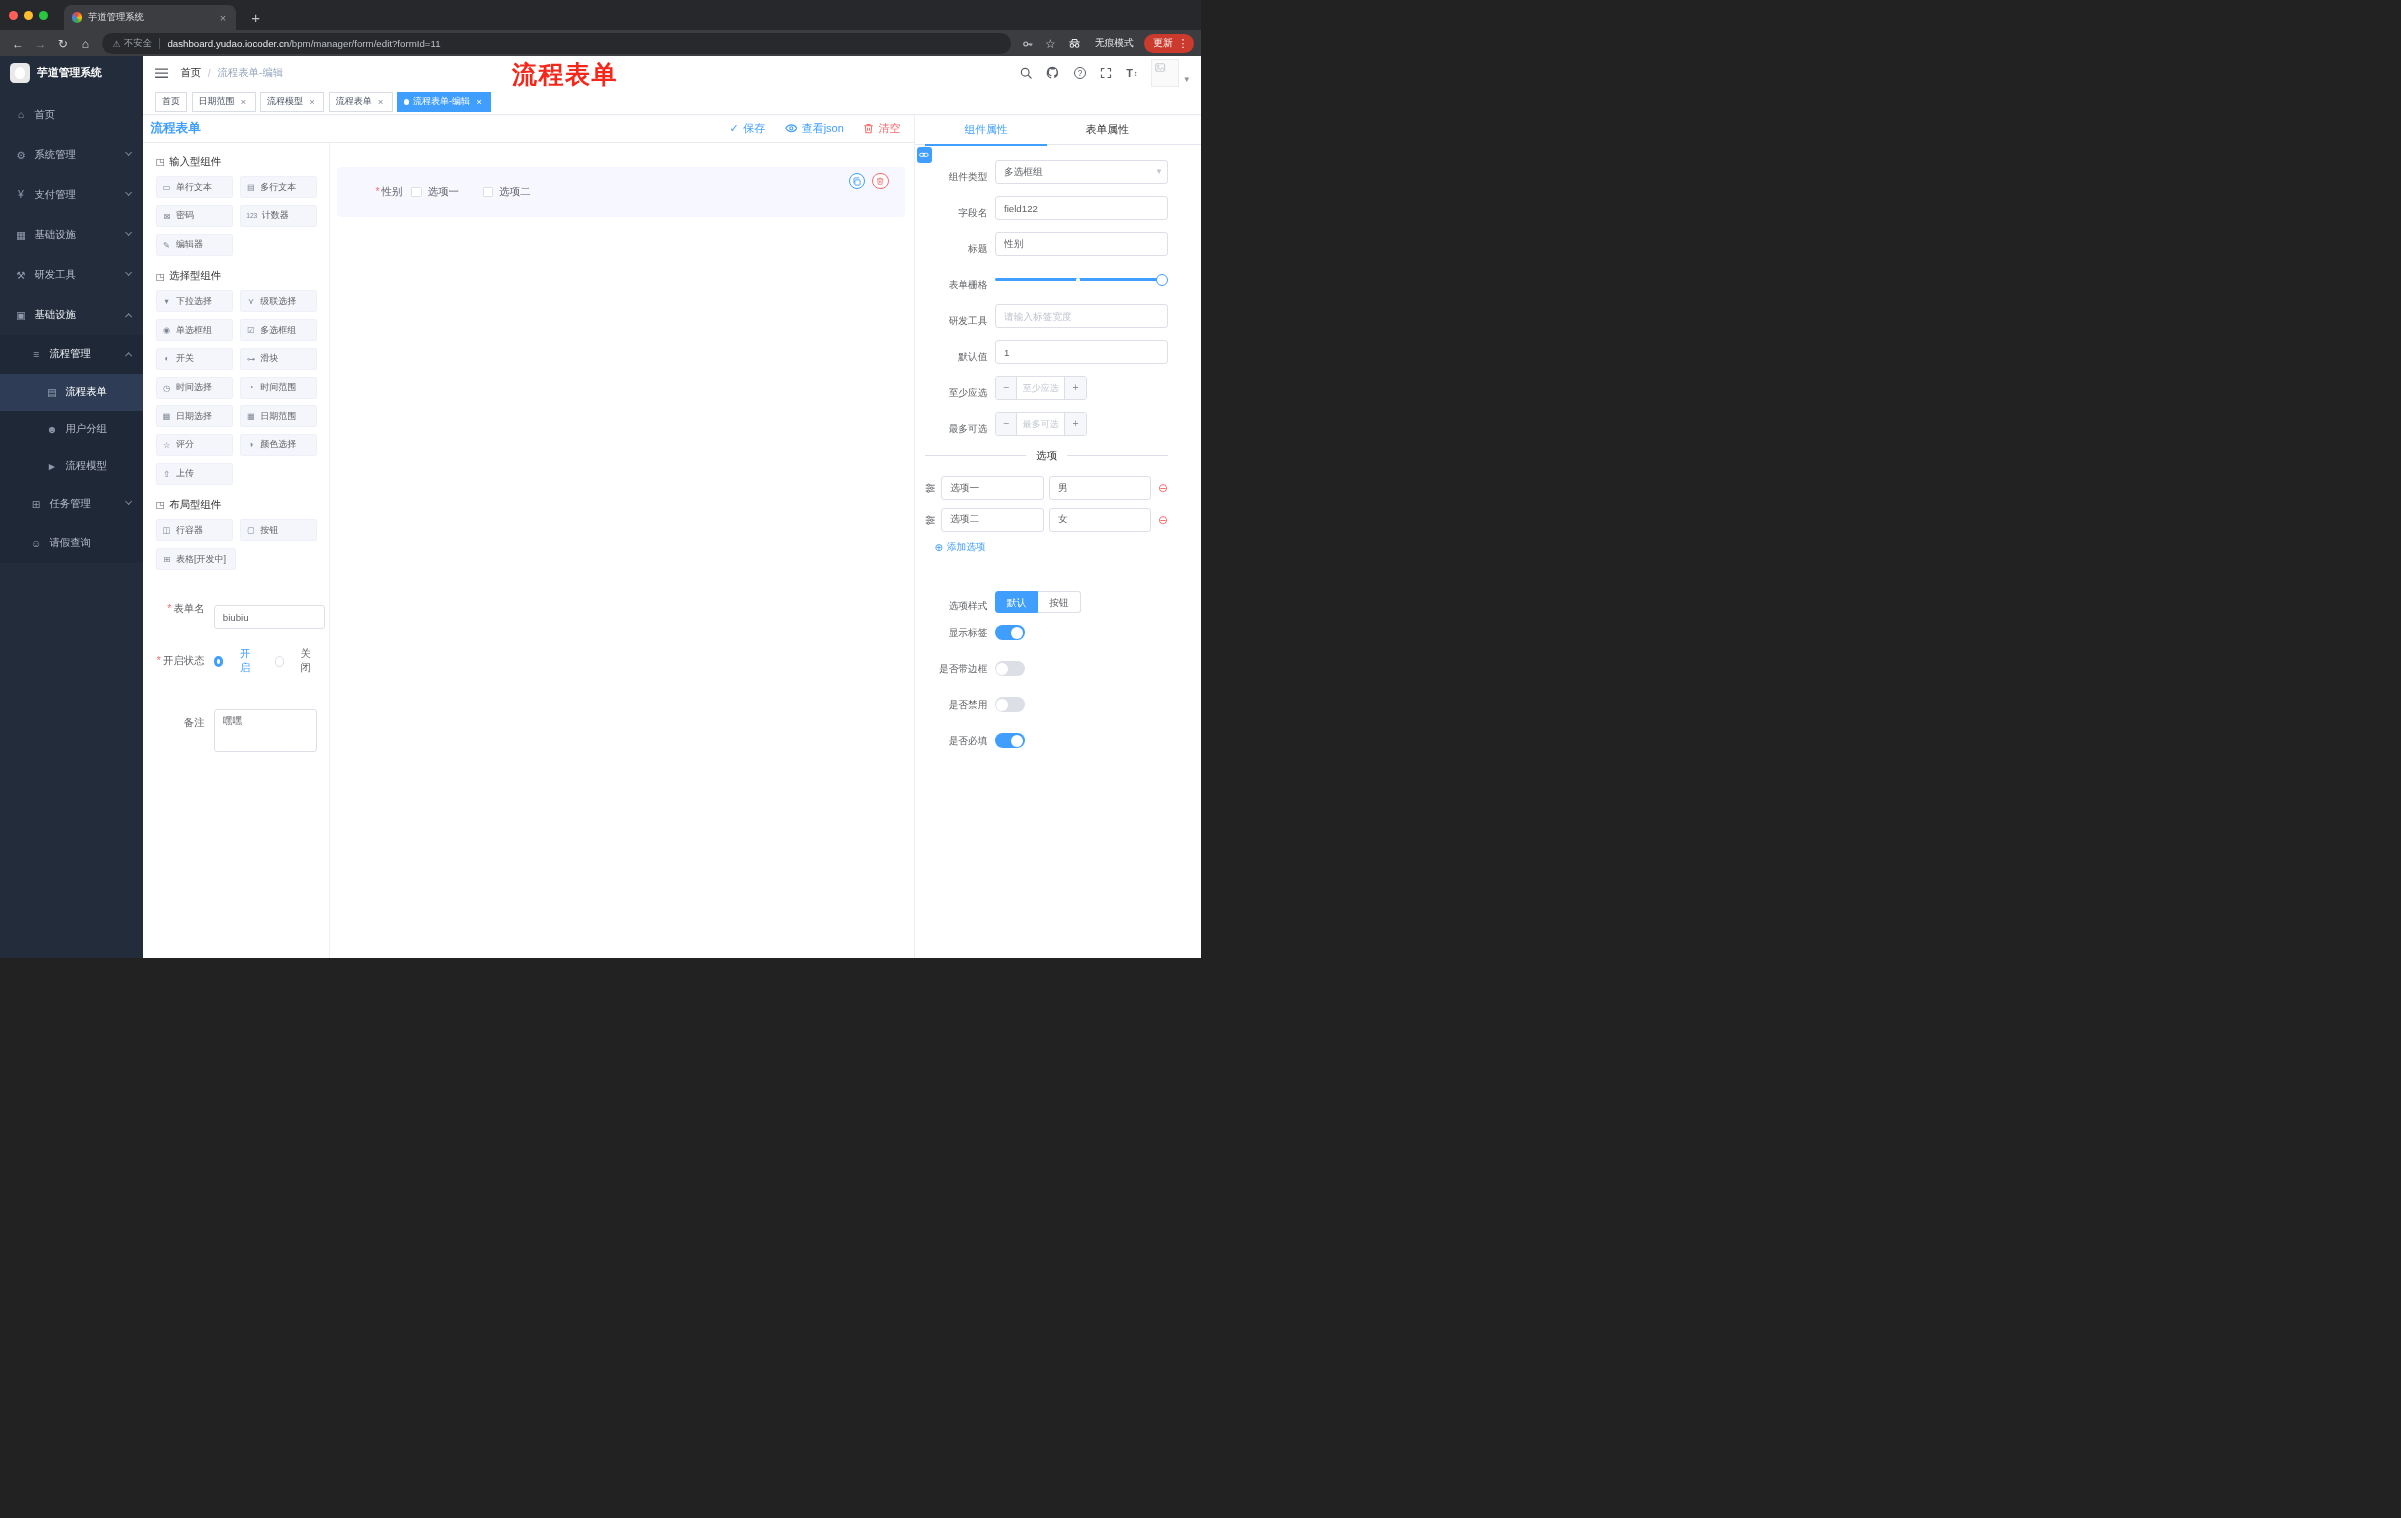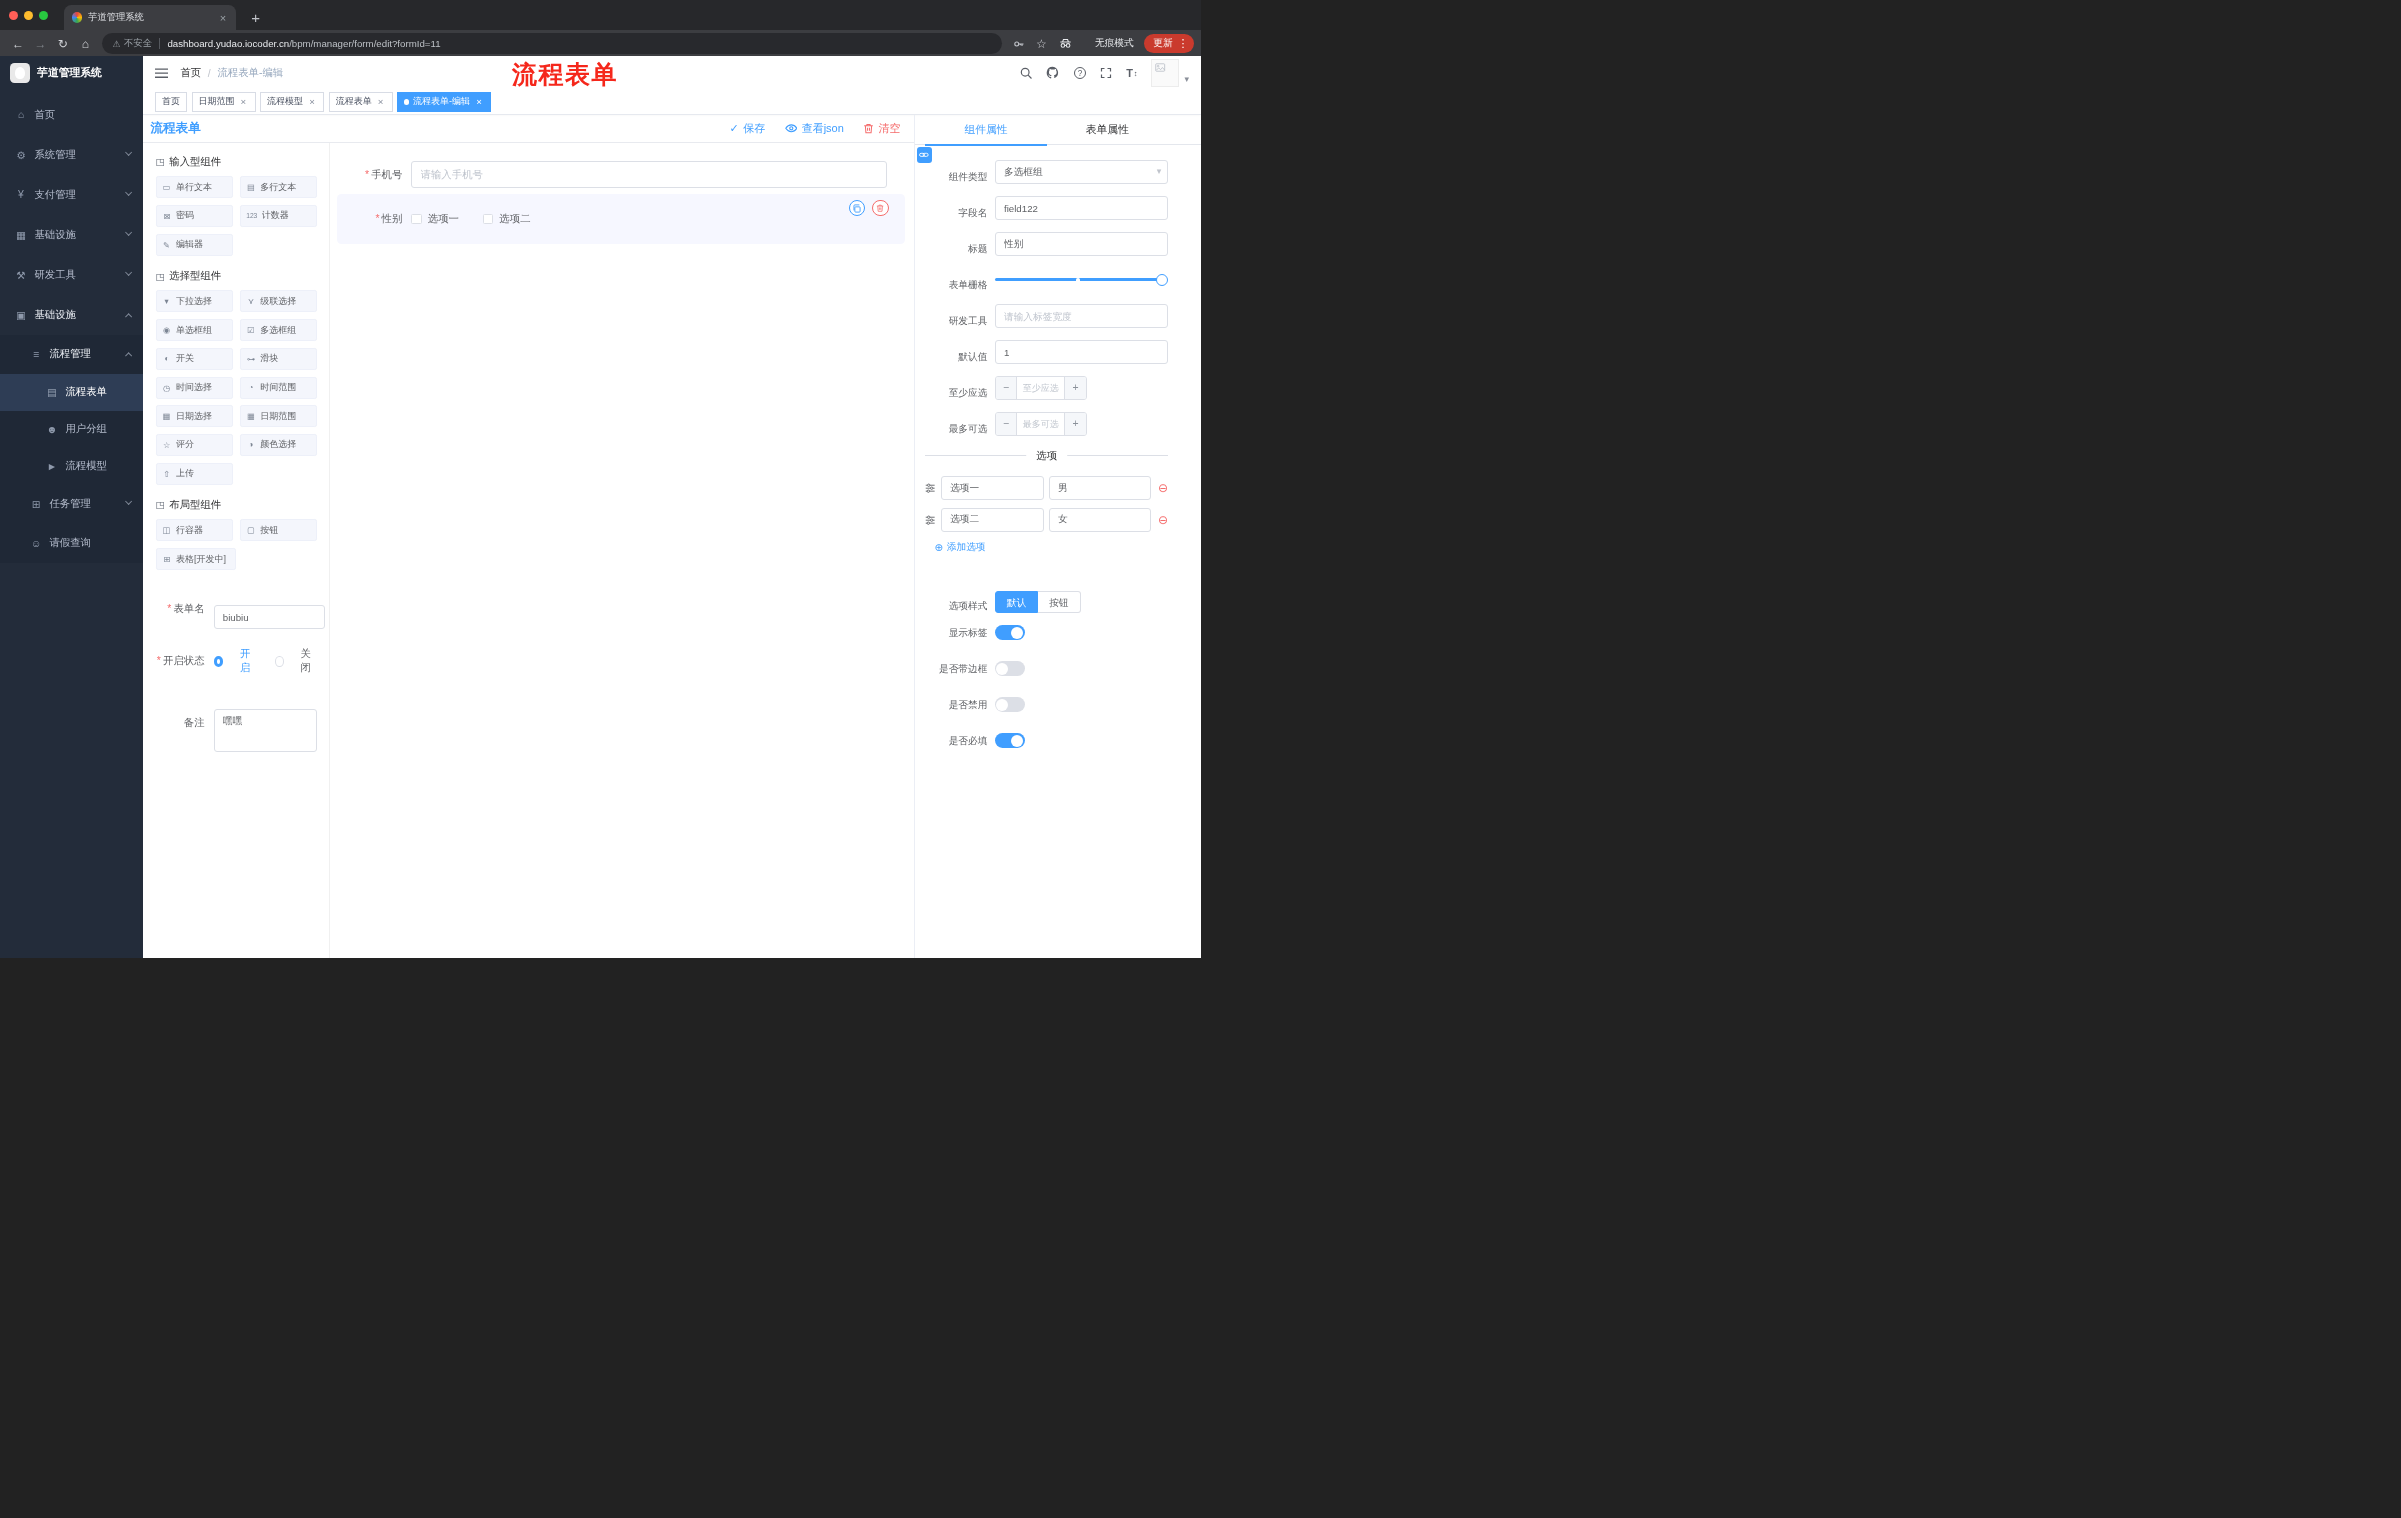--- a/index.html
+++ b/index.html
@@ -18,21 +18,21 @@
   .newtab { color: #c0c3c9; font-size: 15px; margin: 0 0 4.5px 10.4px; width: 18px; text-align: center; }
   .toolbar { height: 27px; background: #3c3d41; display: flex; align-items: center; padding: 0 7.4px; gap: 1.5px; }
   .tbtn { width: 21px; height: 21px; display: flex; align-items: center; justify-content: center; color: #d2d4d9; font-size: 12px; }
   .tbtn.dim { color: #7e8288; }
   .addr { flex: 1; height: 21px; background: #28292d; border-radius: 10.4px; margin: 0 4.5px; display: flex; align-items: center; padding: 0 10.4px; min-width: 0; }
   .addr .warn-ic { color: #9aa0a6; font-size: 9px; margin-right: 3.7px; }
   .addr .warn-tx { color: #9aa0a6; font-size: 9.3px; }
   .addr .sep { width: 0.7px; height: 10.4px; background: #55585e; margin: 0 7.4px; }
   .addr .domain { color: #e8eaed; font-size: 9.7px; }
   .addr .path { color: #bdc1c6; font-size: 9.7px; flex: 1; white-space: nowrap; overflow: hidden; }
-  .incog { display: flex; align-items: center; gap: 22px; color: #e8eaed; font-size: 9.7px; margin: 0 9px 0 4.5px; }
+  .incog { display: flex; align-items: center; gap: 13px; color: #e8eaed; font-size: 9.7px; margin: 0 9px 0 4.5px; }
   .update { height: 19.3px; border-radius: 9.7px; background: #ca3a2d; color: #fff; display: flex; align-items: center; padding: 0 3px 0 9px; font-size: 9.7px; gap: 3px; }
   .update .kebab { color: #fff; font-size: 11px; width: 15px; text-align: center; }
 
   
   .app { position: absolute; top: 56px; left: 0; right: 0; bottom: 0; display: flex; }
   .sidebar { width: 143px; flex-shrink: 0; background: #232c3a; overflow: hidden; }
   .logo { height: 34px; display: flex; align-items: center; gap: 7.4px; padding-left: 10.4px; color: #fff; font-size: 10.8px; font-weight: bold; }
   .logo-avatar { width: 19.3px; height: 19.3px; border-radius: 4.5px; background: #e9e9e9; position: relative; flex-shrink: 0; }
   .logo-avatar::after { content: ""; position: absolute; left: 4.5px; top: 3.7px; width: 10.4px; height: 12px; border-radius: 50% 50% 45% 45%; background: #fff; }
   .menu { padding-top: 4.5px; }
@@ -523,24 +523,20 @@
                   </div>
                 </div>
                 <div class="pfrow">
                   <span class="pflabel"><span>备注</span></span>
                   <textarea class="inp" style="">嘿嘿</textarea>
                 </div>
               </div>
             </div>
 
             <div class="canvas">
-              <div class="frow">
-                <span class="flabel"><span class="red">*</span><span>手机号</span></span>
-                <input class="inp big" placeholder="请输入手机号" style="">
-              </div>
 
               <div class="widget">
                 <div class="wactions">
                   <span class="wbtn copy">
                     <svg width="9" height="9" viewBox="0 0 12 12">
                         <g fill="none" stroke="#409eff" stroke-width="1.2">
                           <rect x="3.8" y="3.8" width="7" height="7" rx="1"></rect>
                           <path d="M2.6 8.5V2.4A1.2 1.2 0 0 1 3.8 1.2h6"></path>
                         </g>
                       </svg>

